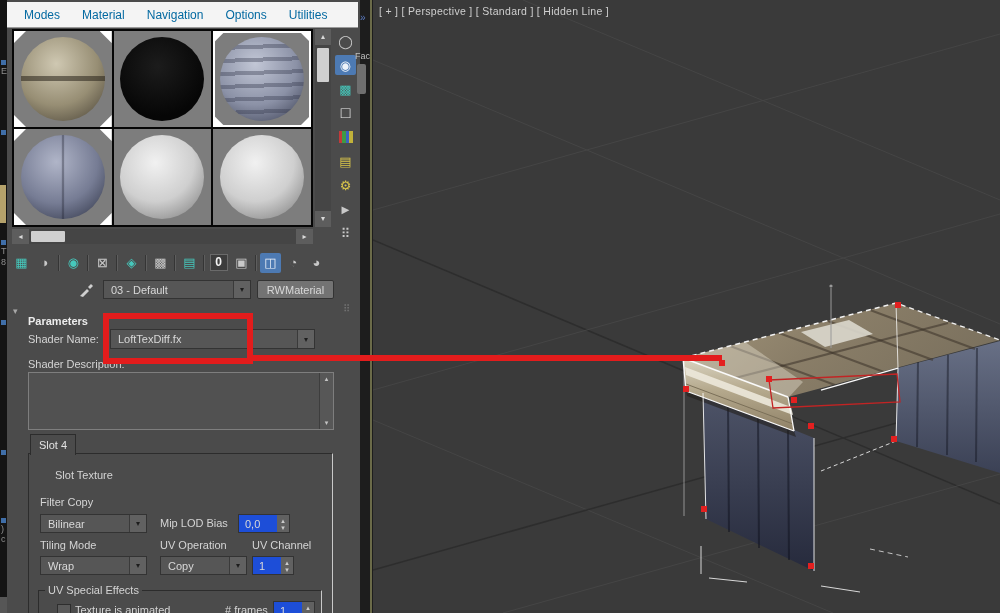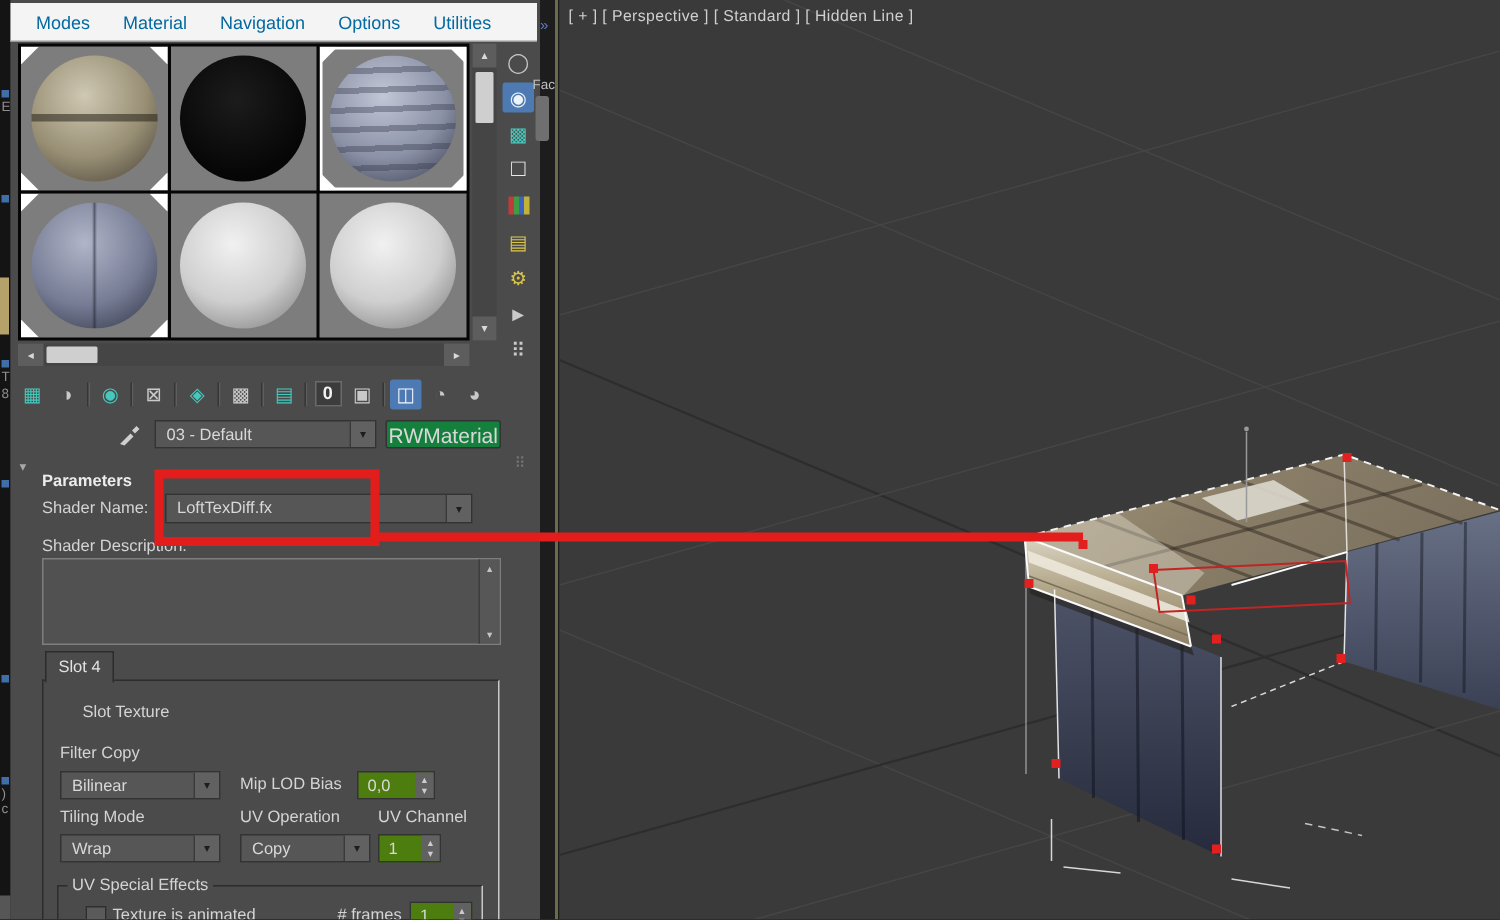--- a/index.html
+++ b/index.html
@@ -56,25 +56,25 @@
     justify-content:center;font-size:13px;color:#c9c9c9;border-radius:2px;}
   .side-ico.hot{background:#4d7ab3;color:#eef3fa;}
   .side-ico.teal{color:#46c8bc;}
   .bars{width:14px;height:12px;background:linear-gradient(90deg,#c23a3a 0 25%,#3f9b44 25% 50%,#3c62c2 50% 75%,#c2b23a 75% 100%);}
   
   .dd{background:#565656;border:1px solid #333;box-sizing:border-box;color:#d8d8d8;
     font-size:11px;display:flex;align-items:center;}
   .dd .txt{flex:1;padding-left:7px;white-space:nowrap;overflow:hidden;}
   .dd .arr{width:16px;height:100%;background:#616161;border-left:1px solid #3a3a3a;color:#1d1d1d;
     font-size:8px;display:flex;align-items:center;justify-content:center;}
-  .btn{background:#15803d;border:1px solid #333;box-sizing:border-box;color:#d8d8d8;font-size:14px;
+  .btn{background:#737373;border:1px solid #333;box-sizing:border-box;color:#d8d8d8;font-size:11px;
     display:flex;align-items:center;justify-content:center;border-radius:2px;}
   .lbl{font-size:11px;color:#d4d4d4;white-space:nowrap;}
   .hdr{font-size:11px;font-weight:bold;color:#ececec;}
-  .spin{background:#4d7c0f;border:1px solid #333;box-sizing:border-box;color:#d8d8d8;font-size:11px;
+  .spin{background:#1d4ed8;border:1px solid #333;box-sizing:border-box;color:#d8d8d8;font-size:11px;
     display:flex;align-items:center;}
   .spin .val{flex:1;padding-left:6px;}
   .spin .ud{width:12px;display:flex;flex-direction:column;align-items:center;line-height:7px;
     font-size:7px;color:#ccc;background:#616161;height:100%;justify-content:center;}
   .descbox{background:#515151;border:1px solid #7e7e7e;}
   .desc-sb{position:absolute;right:0;top:0;width:13px;height:100%;background:#575757;border-left:1px solid #3d3d3d;
     color:#c4c4c4;font-size:7px;text-align:center;}
   .group{border:1px solid #2c2c2c;border-right-color:#c9c9c9;border-bottom-color:#c9c9c9;}
   .tab{background:#4b4b4b;border:1px solid #2c2c2c;border-bottom:none;color:#e2e2e2;font-size:11px;
     display:flex;align-items:center;justify-content:center;z-index:3;}

